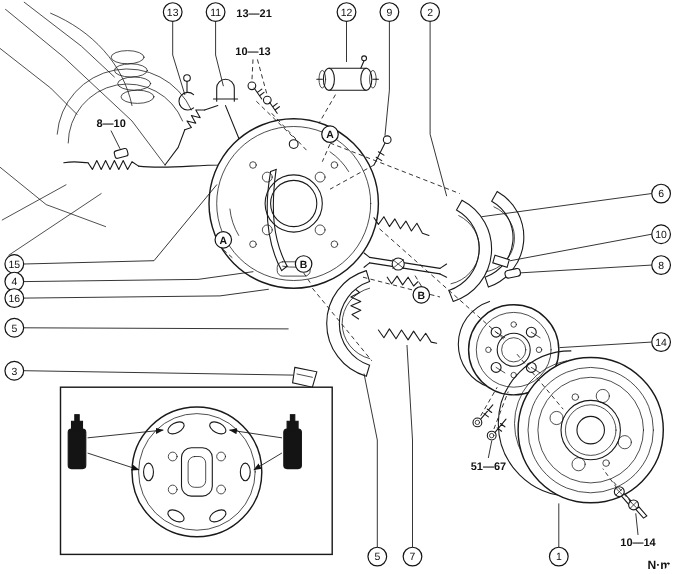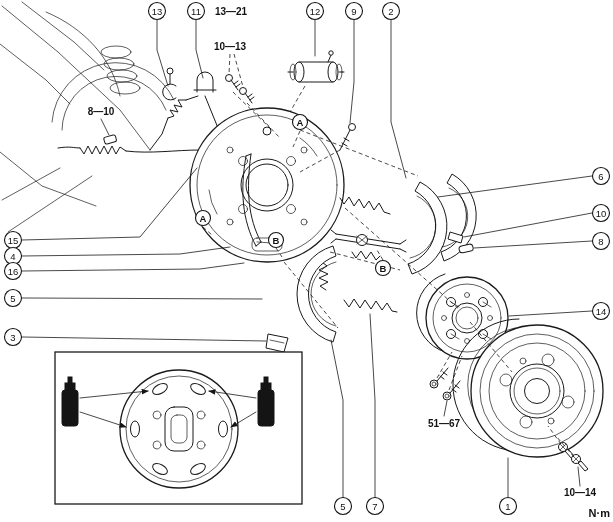--- a/index.html
+++ b/index.html
@@ -1,18 +1,18 @@
 <!DOCTYPE html>
 <html><head>
 <meta charset="utf-8">
 <style>
   html,body{margin:0;padding:0;background:#ffffff;}
   .stage{
     position:relative;width:613px;height:522px;background:#ffffff;
-    font-family:"Liberation Sans",sans-serif;overflow:hidden;
+    font-family:"Liberation Sans",sans-serif;overflow:hidden;border-radius:22px;
   }
   svg{display:block}
   .ln{fill:none;stroke:#1a1a1a;stroke-width:1;stroke-linecap:round;stroke-linejoin:round}
   .lt{fill:none;stroke:#1a1a1a;stroke-width:.7;stroke-linecap:round;stroke-linejoin:round}
   .ld{fill:none;stroke:#1a1a1a;stroke-width:.8;stroke-linecap:round}
   .dash{fill:none;stroke:#1a1a1a;stroke-width:.8;stroke-dasharray:4 3}
   .wf{fill:#ffffff;stroke:#1a1a1a;stroke-width:1}
   .wf2{fill:#ffffff;stroke:#1a1a1a;stroke-width:1.3}
   .bf{fill:#141414;stroke:#141414}
   .callout-circle{fill:#ffffff;stroke:#141414;stroke-width:1.1}

